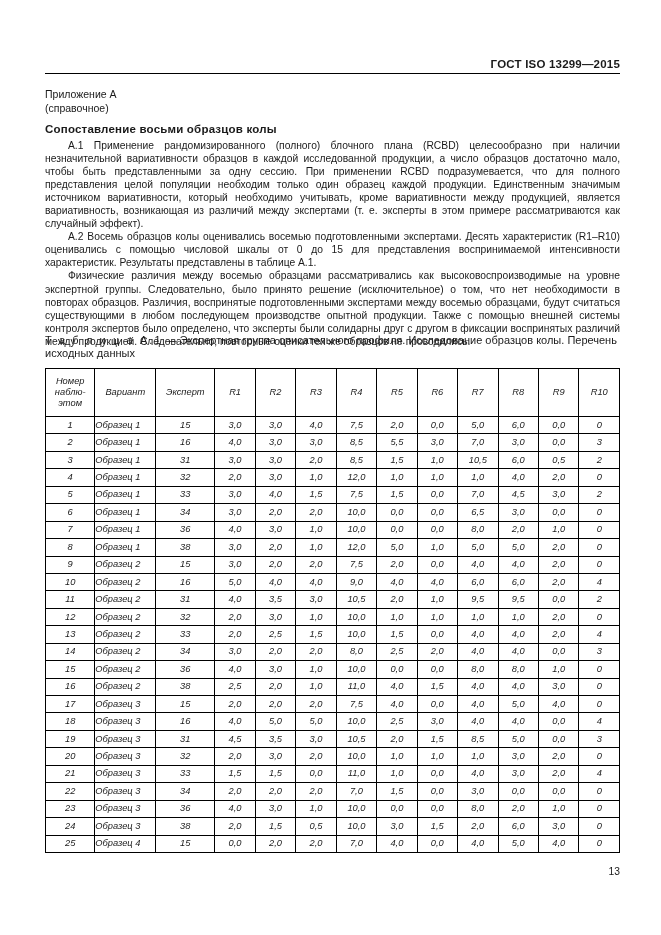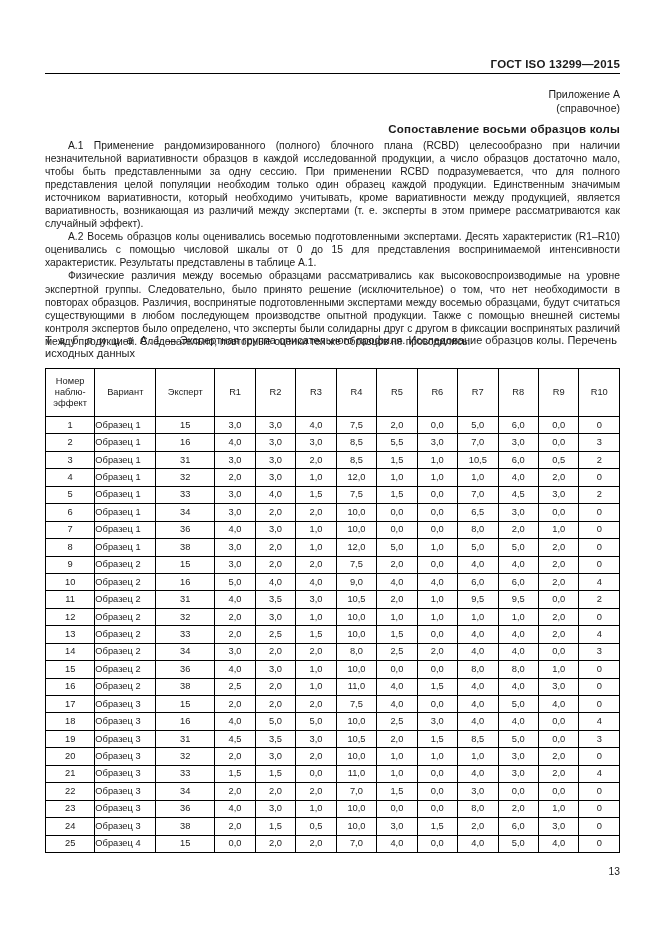--- a/index.html
+++ b/index.html
@@ -37,21 +37,21 @@
     margin-top: 3px;
     border-bottom: 1.6px solid #000;
     width: 100%;
   }
   
   .annex-block {
     position: absolute;
     top: 88px;
     left: 45px;
     right: 41px;
-    text-align: right;
+    text-align: left;
   }
   .annex-name {
     font-size: 10.5px;
     line-height: 13.5px;
   }
   .annex-sub {
     font-size: 10.5px;
     line-height: 13.5px;
   }
   .annex-title {
@@ -94,20 +94,21 @@
     position: absolute;
     top: 368px;
     left: 45px;
     right: 41px;
   }
   table.data {
     border-collapse: collapse;
     width: 100%;
     table-layout: fixed;
     font-size: 9.3px;
+    font-style: italic;
   }
   table.data th, table.data td {
     border: 0.8px solid #000;
     text-align: center;
     vertical-align: middle;
     padding: 0;
     height: 16.45px;
     line-height: 11px;
     font-weight: normal;
     color: #1a1a1a;
@@ -175,21 +176,21 @@
           <col class="c-r">
           <col class="c-r">
           <col class="c-r">
           <col class="c-r-wide">
       </colgroup>
       <thead>
         <tr>
           <th>
             <span>Номер</span><br>
             <span>наблю-</span><br>
-            <span>эффект</span>
+            <span>этом</span>
           </th>
           <th>Вариант</th>
           <th>Эксперт</th>
           <th>R1</th>
           <th>R2</th>
           <th>R3</th>
           <th>R4</th>
           <th>R5</th>
           <th>R6</th>
           <th>R7</th>

